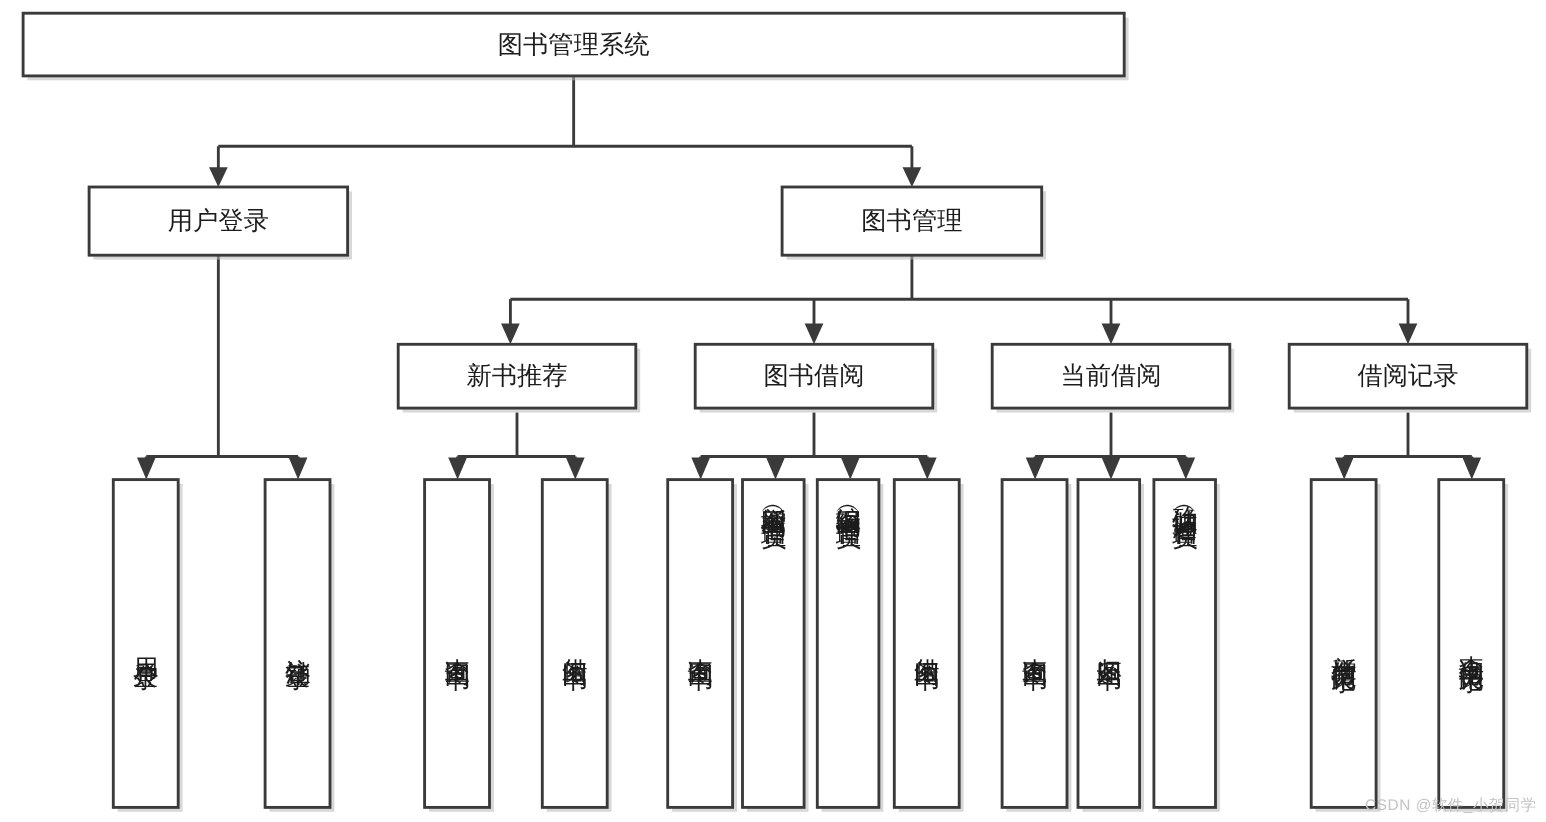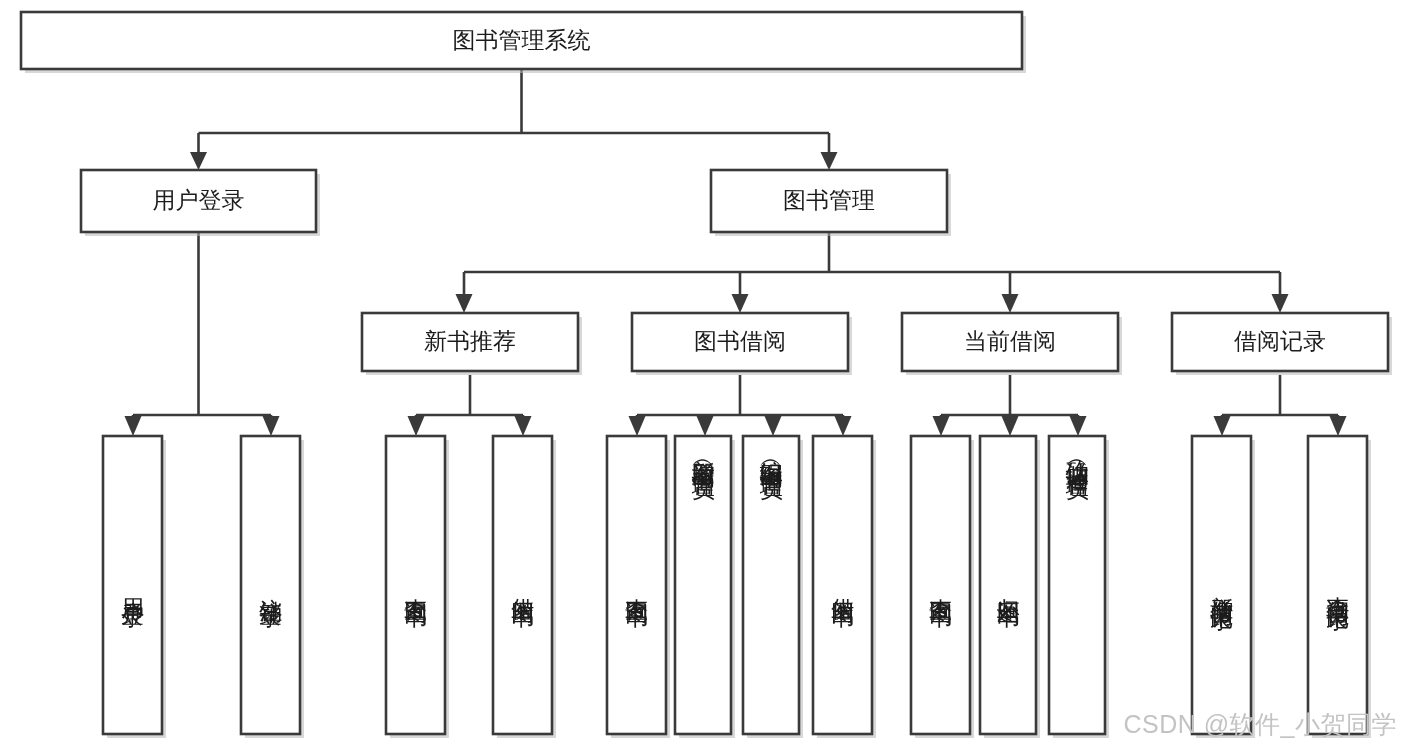--- a/index.html
+++ b/index.html
@@ -70,21 +70,21 @@
     color: #1c1c1c;
     letter-spacing: 2.5px;
     white-space: nowrap;
     text-align: center;
   }
   .watermark {
     position: absolute;
     right: 8px;
     bottom: 6px;
     font-family: "Liberation Sans", "DejaVu Sans", sans-serif;
-    font-size: 25px;
+    font-size: 14px;
     color: #c3c3c3;
     letter-spacing: 0.5px;
     white-space: nowrap;
   }
 </style>
 </head>
 <body>
 
 <div id="diagram-root">
 

